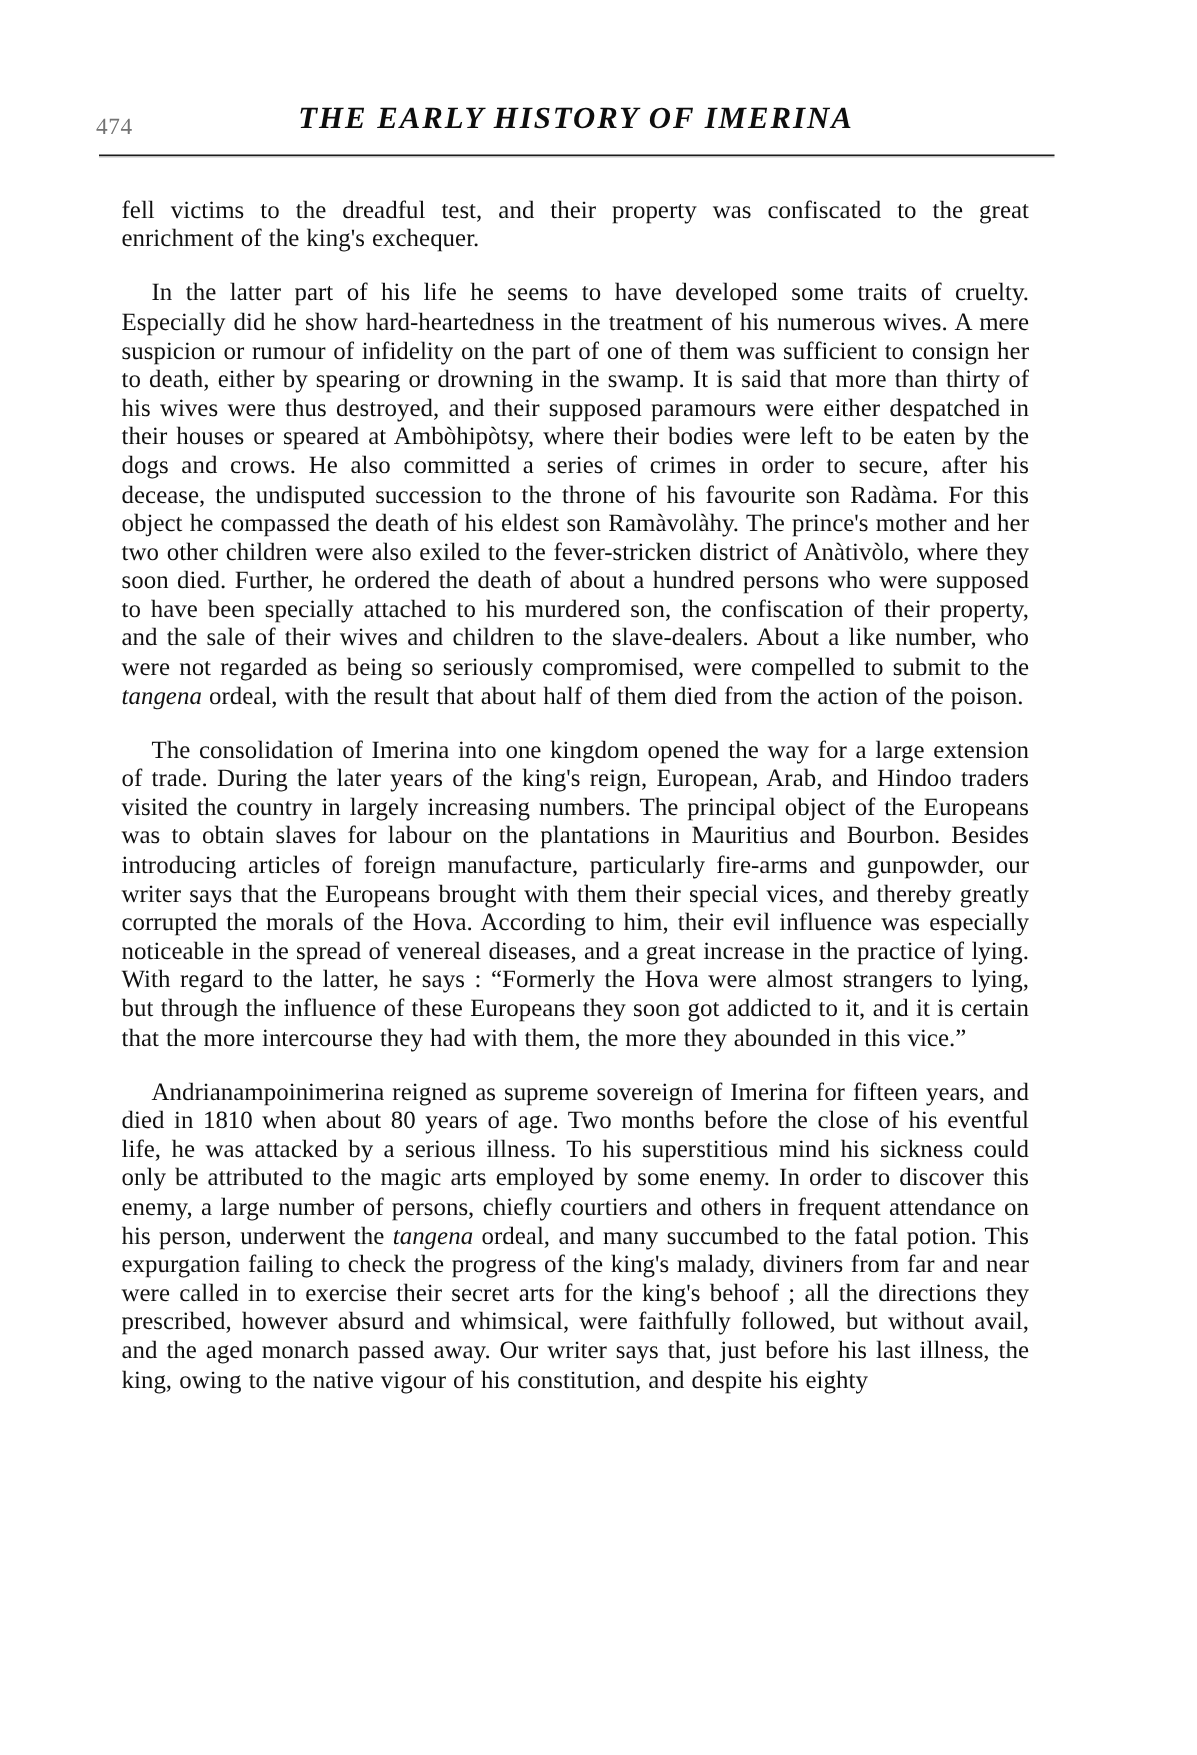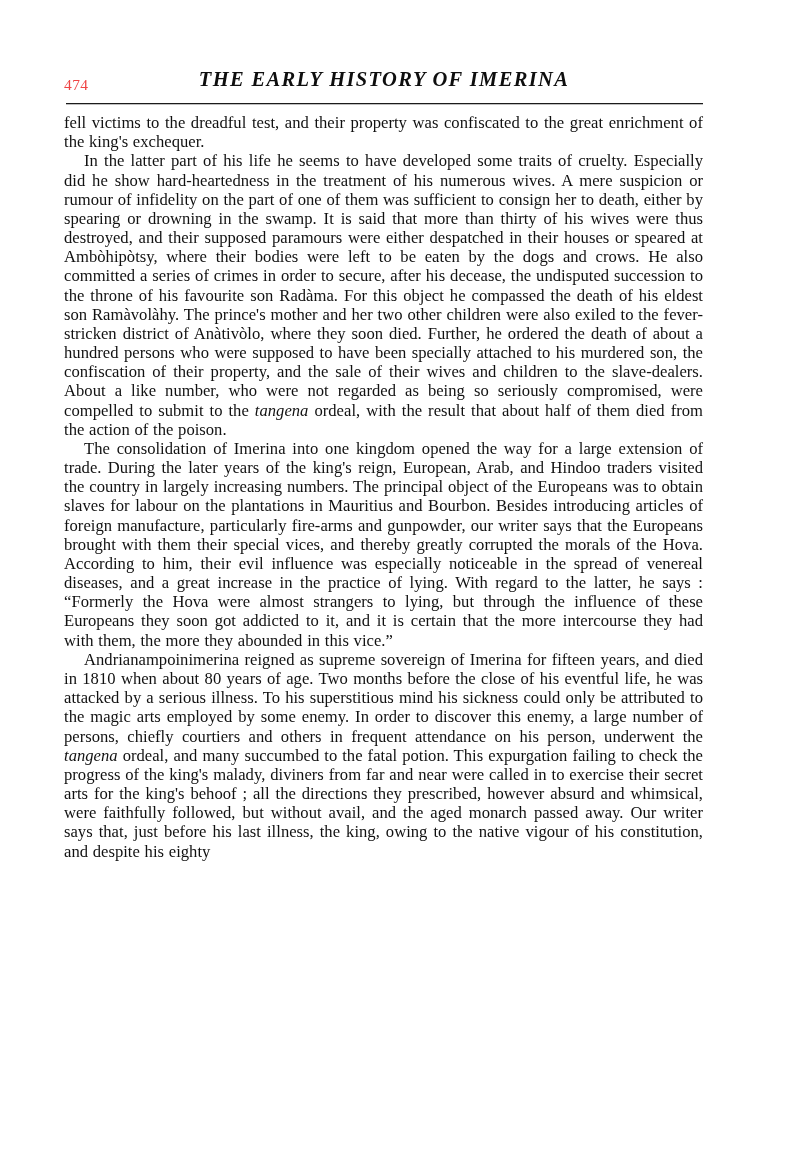--- a/index.html
+++ b/index.html
@@ -33,21 +33,21 @@
     width: 640px;
     height: 34px;
   }
   .folio {
     position: absolute;
     left: 0;
     top: 8px;
     font-size: 15.5px;
     letter-spacing: 0.4px;
     font-family: "Liberation Serif", "DejaVu Serif", serif;
-    color: #ef4444;
+    color: #737373;
   }
   .running-title {
     position: absolute;
     left: 0;
     top: 0;
     width: 640px;
     text-align: center;
     font-style: italic;
     font-weight: 700;
     font-size: 20.5px;
@@ -73,21 +73,21 @@
   }
 
   
   .textblock {
     position: absolute;
     left: 64px;
     top: 113px;
     width: 639px;
   }
   p.para {
-    margin: 0;
+    margin: 17px;
     text-align: justify;
     text-align-last: left;
     font-size: 16.6px;
     line-height: 19.17px;
     letter-spacing: 0.02px;
     word-spacing: 0.55px;
     text-indent: 0;
     color: #111111;
     -webkit-font-smoothing: antialiased;
   }

